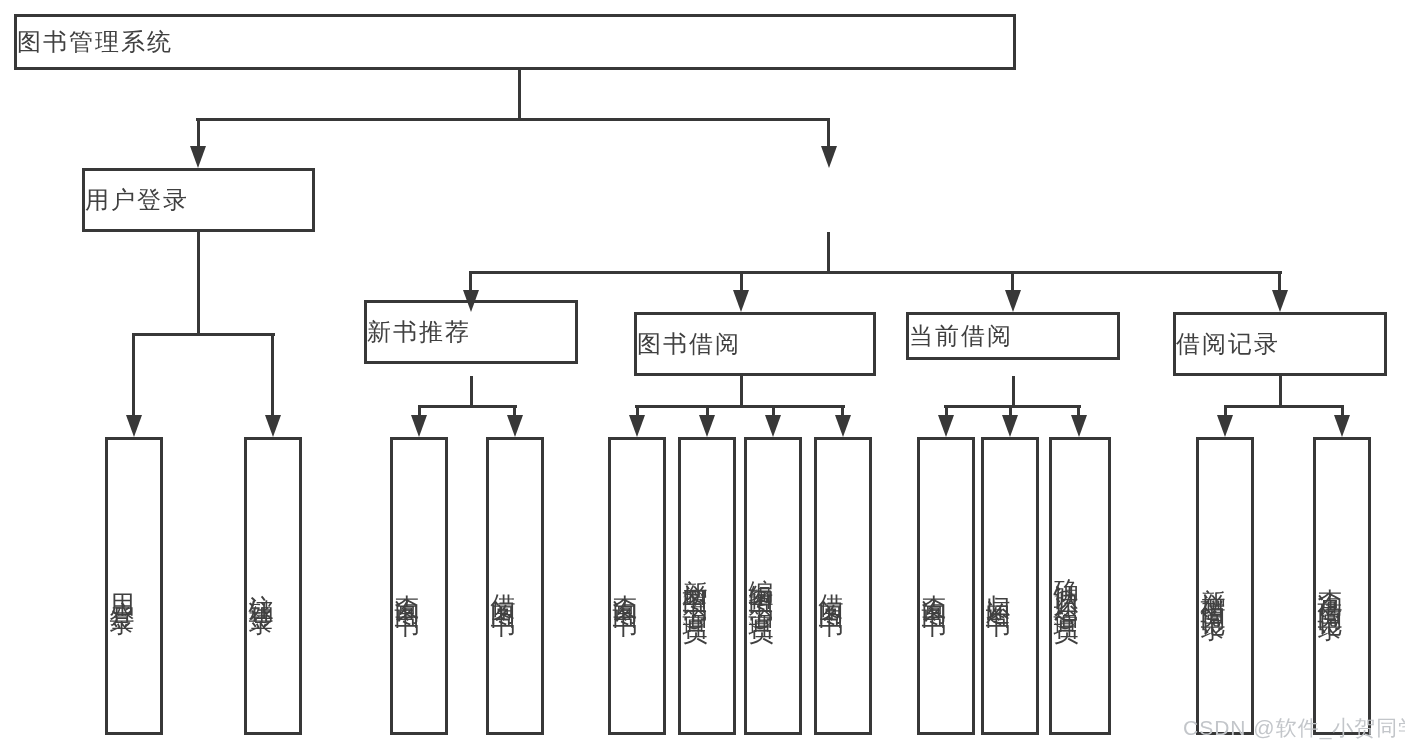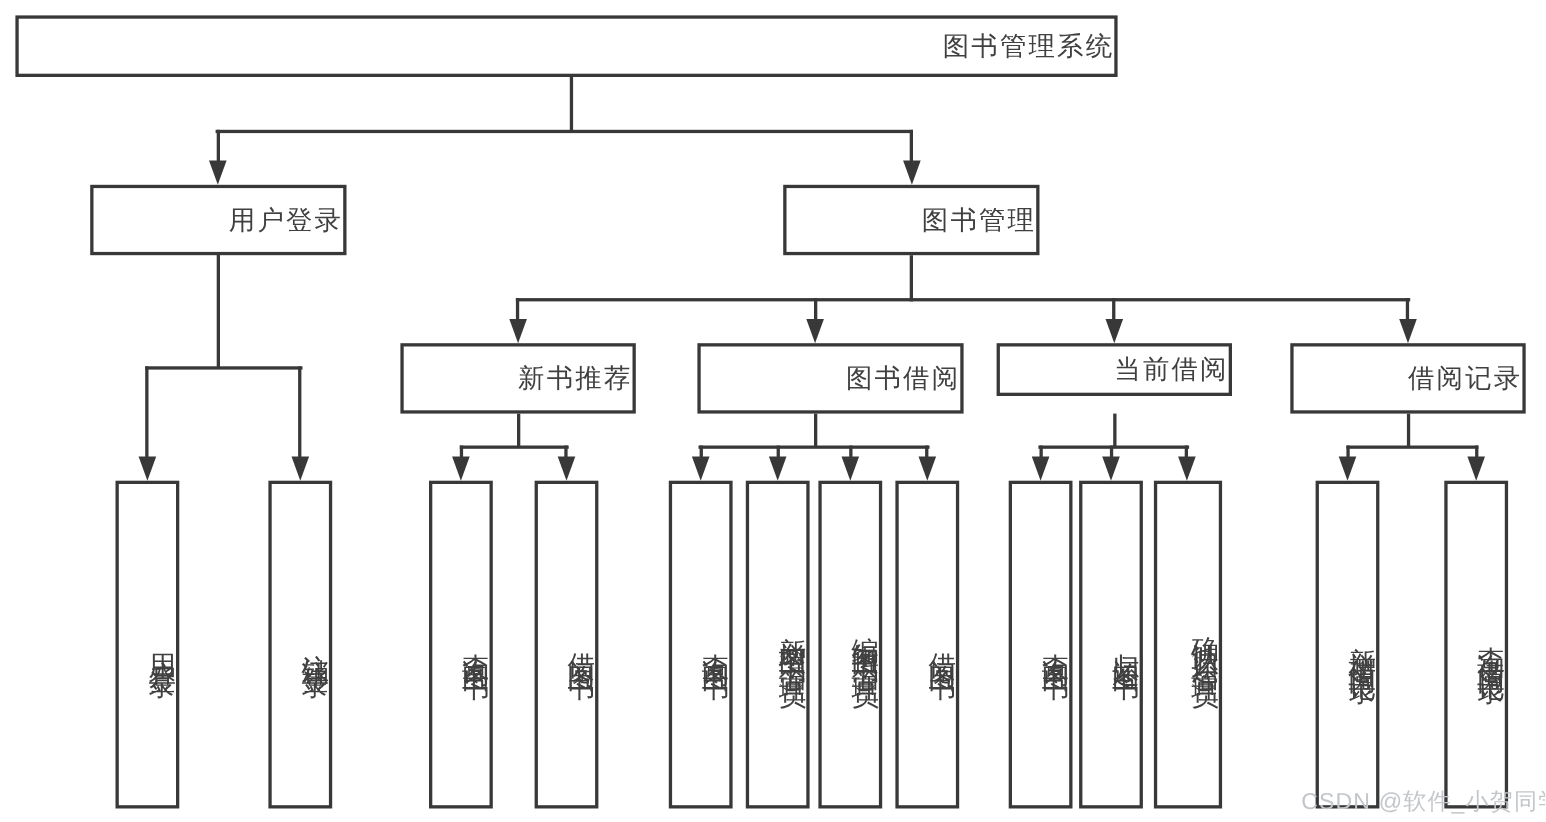--- a/index.html
+++ b/index.html
@@ -9,21 +9,21 @@
     --wm:#c3c6ca;
   }
   html,body{margin:0;padding:0;background:#fff;}
   #stage{
     position:relative;width:1405px;height:747px;background:var(--bg);
     font-family:"Liberation Sans","DejaVu Sans",sans-serif;
     overflow:hidden;
   }
   .box{
     position:absolute;box-sizing:border-box;border:3px solid var(--line);
-    background:#fff;display:flex;align-items:center;justify-content:flex-end;
+    background:#fff;display:flex;align-items:center;justify-content:flex-start;
     color:var(--text);
   }
   .hlabel{font-size:24px;letter-spacing:2px;white-space:nowrap;}
   .root .hlabel{font-size:24px;}
   .leaf .vlabel{
     writing-mode:vertical-rl;text-orientation:mixed;
     font-size:25px;letter-spacing:6px;line-height:1.1;white-space:nowrap;
   }
   .vl,.hl{position:absolute;background:var(--line);}
   .ar{
@@ -41,25 +41,22 @@
 
 <div id="stage">
 
   <div class="box root" style="left:14px;top:14px;width:1002px;height:56px;">
     <span class="hlabel">图书管理系统</span>
   </div>
 
   <div class="box" style="left:82px;top:168px;width:233px;height:64px;">
     <span class="hlabel">用户登录</span>
   </div>
-  <div class="box" style="left:712px;top:168px;width:233px;height:64px;">
-    <span class="hlabel">图书管理</span>
-  </div>
 
-  <div class="box" style="left:364px;top:312px;width:214px;height:64px;">
+  <div class="box" style="left:364px;top:300px;width:214px;height:64px;">
     <span class="hlabel">新书推荐</span>
   </div>
   <div class="box" style="left:634px;top:312px;width:242px;height:64px;">
     <span class="hlabel">图书借阅</span>
   </div>
   <div class="box" style="left:906px;top:312px;width:214px;height:48px;">
     <span class="hlabel">当前借阅</span>
   </div>
   <div class="box" style="left:1173px;top:312px;width:214px;height:64px;">
     <span class="hlabel">借阅记录</span>

